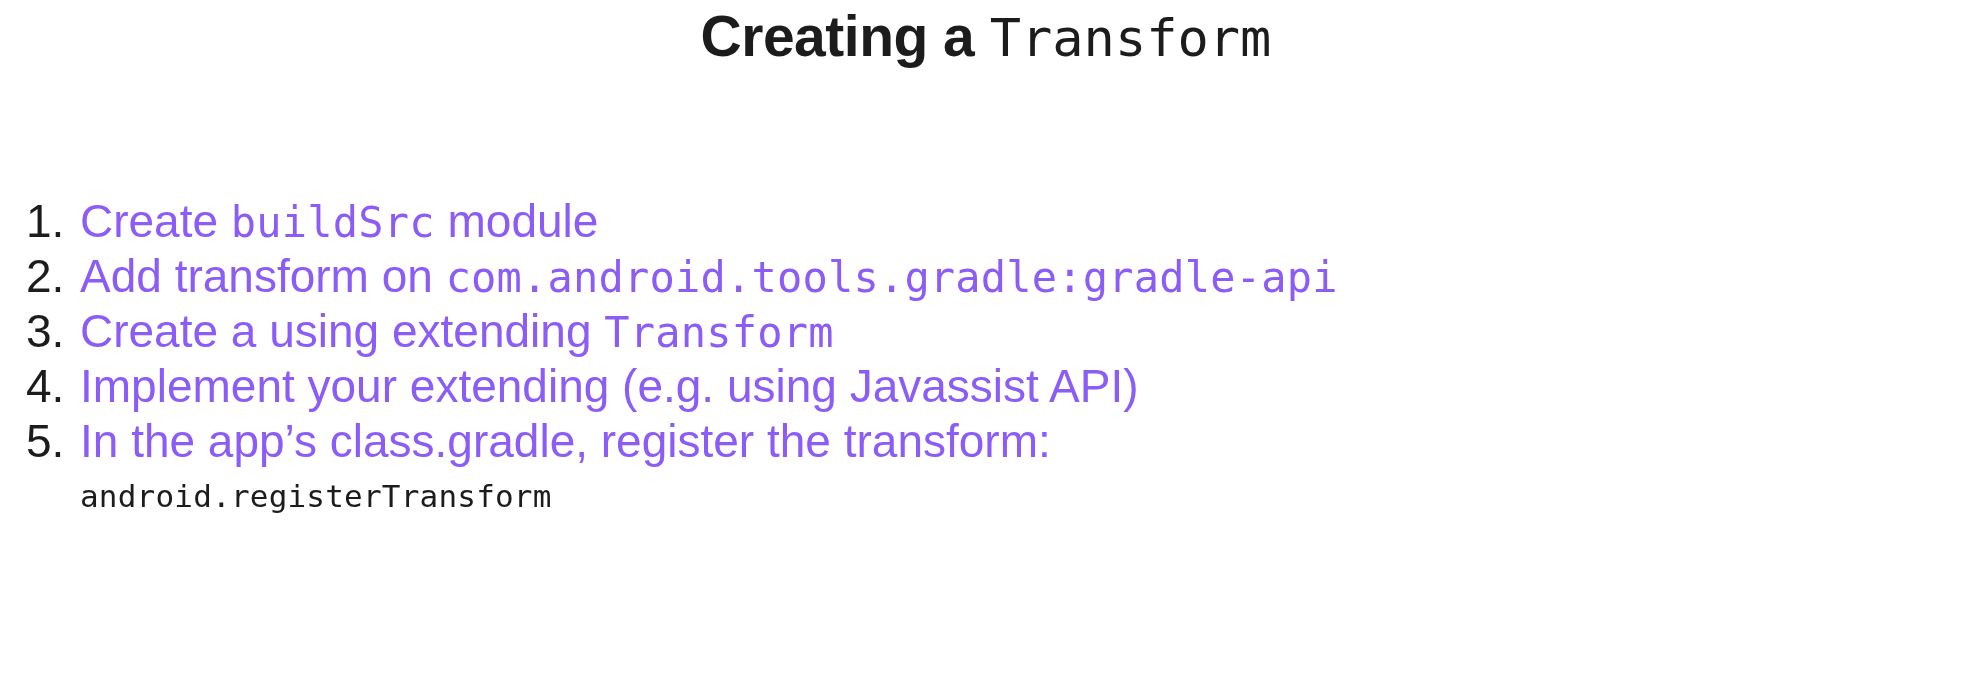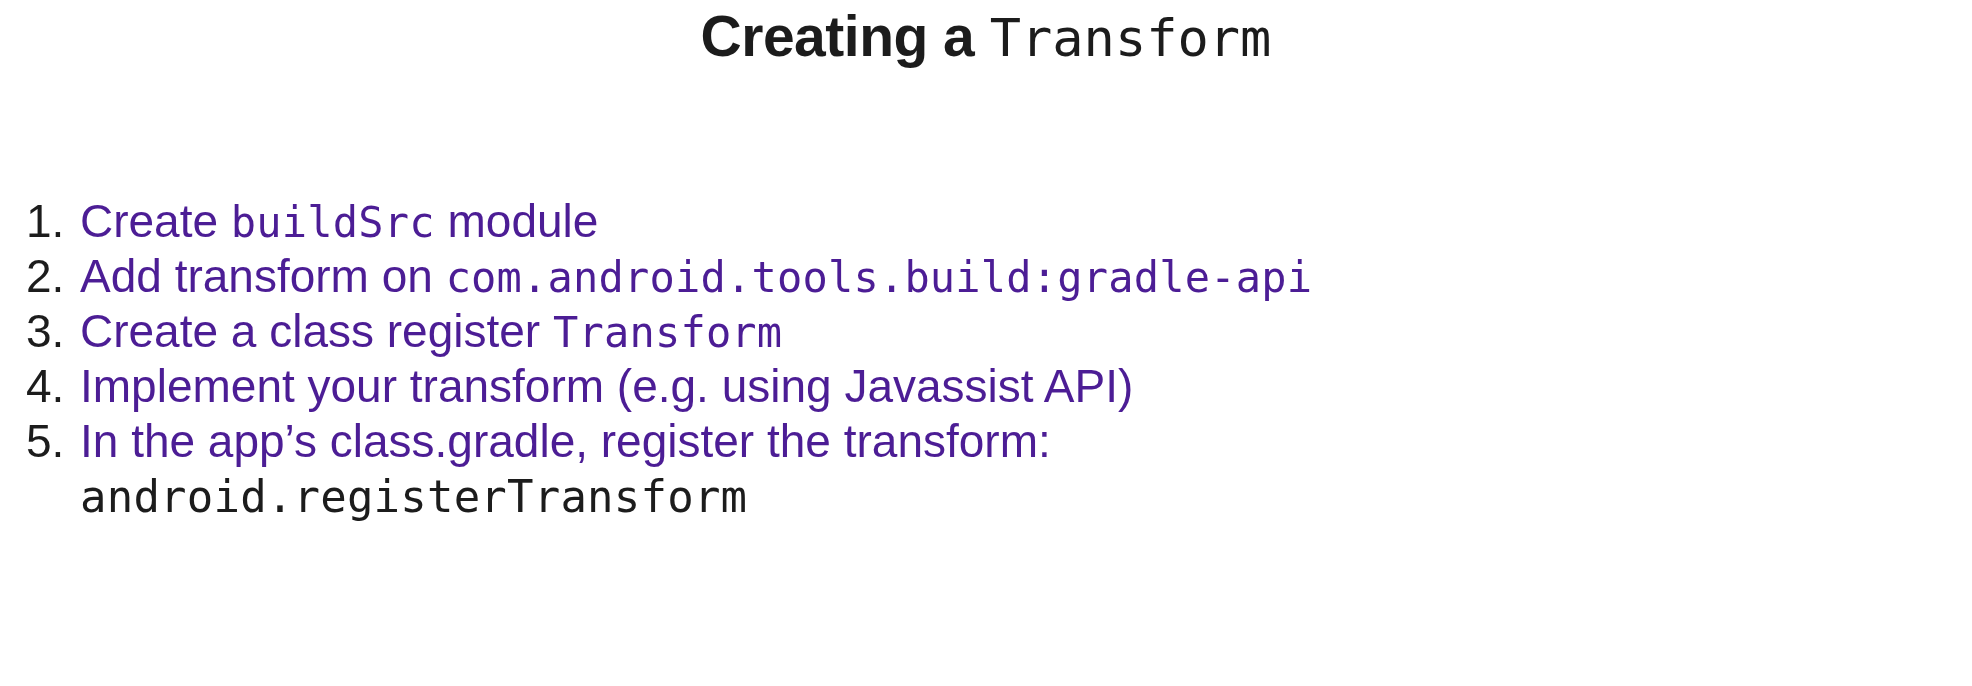--- a/index.html
+++ b/index.html
@@ -68,40 +68,40 @@
     line-height: 55px;
     font-weight: 400;
     color: #1c1c1c;
   }
   .item-text {
     flex: 1 1 auto;
     font-family: "Liberation Sans", sans-serif;
     font-size: 46px;
     line-height: 55px;
     font-weight: 400;
-    color: #4c1d95;
+    color: #8b5cf6;
     overflow: visible;
   }
   .item-text .mono {
     font-family: "DejaVu Sans Mono", "Liberation Mono", monospace;
     font-size: 42px;
     letter-spacing: 0.2px;
   }
   .continuation {
     display: flex;
     height: 55px;
     white-space: nowrap;
   }
   .continuation .cont-pad {
     flex: 0 0 auto;
     width: 54px;
   }
   .continuation .cont-text {
     font-family: "DejaVu Sans Mono", "Liberation Mono", monospace;
-    font-size: 44px;
+    font-size: 31px;
     line-height: 55px;
     color: #1c1c1c;
     letter-spacing: 0.2px;
   }
 </style>
 </head>
 <body>
 
 <div id="slide">
 
@@ -111,31 +111,31 @@
 
   <div id="list-block">
 
     <div class="list-item">
       <span class="marker">1.</span>
       <span class="item-text"><span>Create </span><span class="mono">buildSrc</span><span> module</span></span>
     </div>
 
     <div class="list-item">
       <span class="marker">2.</span>
-      <span class="item-text"><span>Add transform on </span><span class="mono">com.android.tools.build:gradle-api</span></span>
+      <span class="item-text"><span>Add transform on </span><span class="mono">com.android.tools.gradle:gradle-api</span></span>
     </div>
 
     <div class="list-item">
       <span class="marker">3.</span>
-      <span class="item-text"><span>Create a class register </span><span class="mono">Transform</span></span>
+      <span class="item-text"><span>Create a using extending </span><span class="mono">Transform</span></span>
     </div>
 
     <div class="list-item">
       <span class="marker">4.</span>
-      <span class="item-text"><span>Implement your transform (e.g. using Javassist API)</span></span>
+      <span class="item-text"><span>Implement your extending (e.g. using Javassist API)</span></span>
     </div>
 
     <div class="list-item">
       <span class="marker">5.</span>
       <span class="item-text"><span>In the app’s class.gradle, register the transform:</span></span>
     </div>
 
     <div class="continuation">
       <span class="cont-pad"></span>
       <span class="cont-text">android.registerTransform</span>

